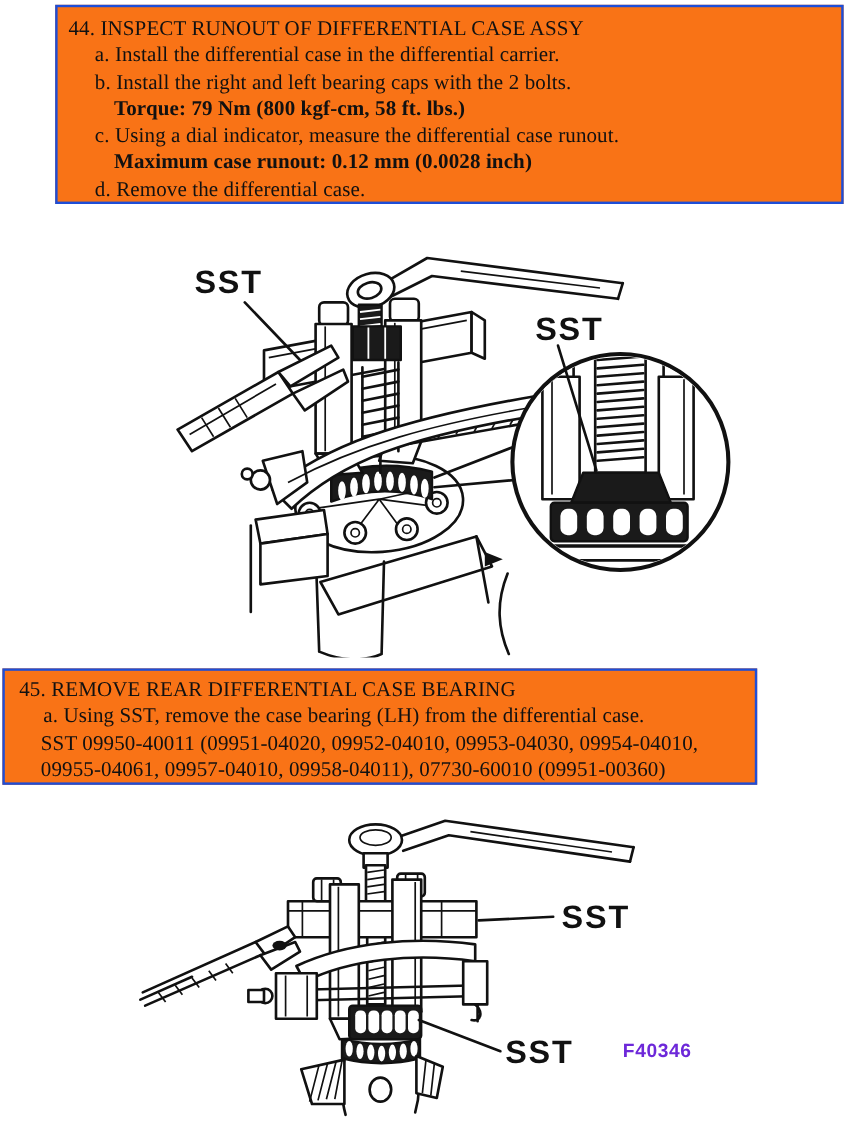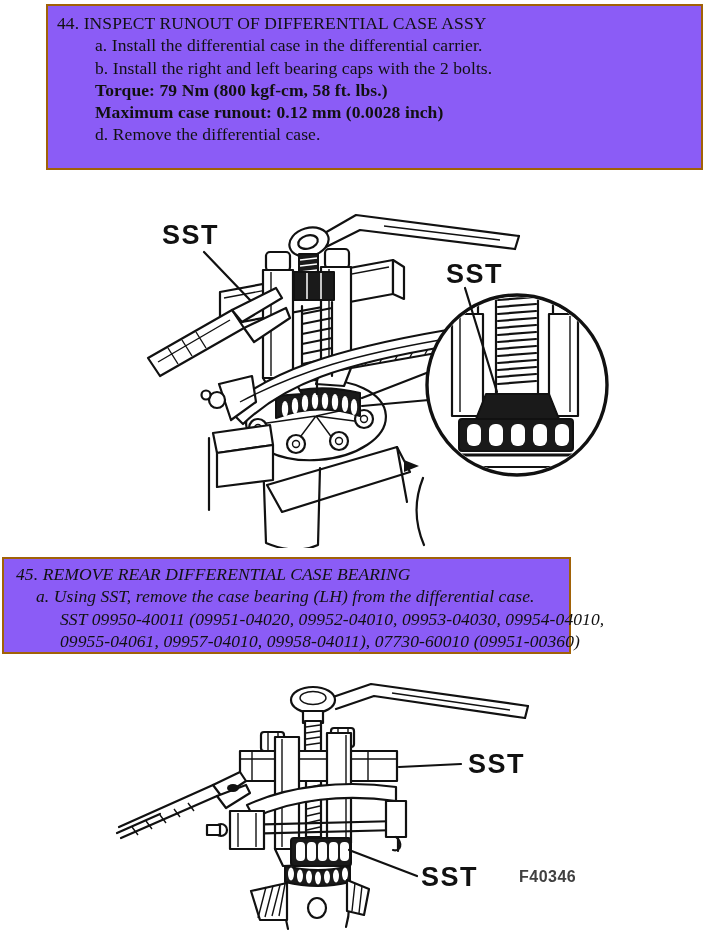--- a/index.html
+++ b/index.html
@@ -1,51 +1,52 @@
 <!DOCTYPE html>
 <html><head>
 <meta charset="utf-8">
 <style>
   html,body{margin:0;padding:0;}
   body{
     width:707px;height:942px;background:#ffffff;position:relative;
     font-family:"Liberation Serif", serif;color:#111;overflow:hidden;
   }
   .procbox{
-    position:absolute;border:2px solid #a16207;background:#8b5cf6;box-sizing:border-box;
+    position:absolute;border:2px solid #1d4ed8;background:#f97316;box-sizing:border-box;
   }
   #box44{left:46px;top:4px;width:657px;height:166px;padding:6px 4px 0 9px;}
-  #box45{left:2px;top:557px;width:569px;height:97px;padding:4px 4px 0 12px;font-style:italic;}
+  #box45{left:2px;top:557px;width:629px;height:97px;padding:4px 4px 0 12px;}
   .l{font-size:17.5px;line-height:22.3px;white-space:nowrap;letter-spacing:.1px;}
-  #box44 .ind1{margin-left:38px;}
+  #box44 .ind1{margin-left:22px;}
   #box44 .ind2{margin-left:38px;font-weight:bold;}
   #box45 .ind1{margin-left:20px;}
-  #box45 .ind2{margin-left:44px;}
+  #box45 .ind2{margin-left:18px;}
   .fig{position:absolute;left:0;}
   #fig1{top:188px;}
   #fig2{top:675px;}
   .ln{stroke:#111;stroke-width:2.2;fill:none;stroke-linecap:round;stroke-linejoin:round;}
   .lnw{stroke:#111;stroke-width:2.2;fill:#fff;stroke-linejoin:round;}
   .lnb{stroke:#111;stroke-width:2;fill:#1a1a1a;stroke-linejoin:round;}
   .wht{stroke:#fff;stroke-width:1.5;fill:none;}
   .thin{stroke:#111;stroke-width:1.4;fill:none;}
   .sst{font:bold 27px "Liberation Sans", sans-serif;fill:#111;letter-spacing:1.5px;}
   #figcode{
     position:absolute;left:519px;top:868px;
-    font:bold 16px "Liberation Sans", sans-serif;color:#404040;letter-spacing:.5px;
+    font:bold 16px "Liberation Sans", sans-serif;color:#6d28d9;letter-spacing:.5px;
   }
 </style>
 </head>
 <body>
 
 <div class="procbox" id="box44">
   <div class="l">44. INSPECT RUNOUT OF DIFFERENTIAL CASE ASSY</div>
   <div class="l ind1">a. Install the differential case in the differential carrier.</div>
   <div class="l ind1">b. Install the right and left bearing caps with the 2 bolts.</div>
   <div class="l ind2">Torque: 79 Nm (800 kgf-cm, 58 ft. lbs.)</div>
+  <div class="l ind1">c. Using a dial indicator, measure the differential case runout.</div>
   <div class="l ind2">Maximum case runout: 0.12 mm (0.0028 inch)</div>
   <div class="l ind1">d. Remove the differential case.</div>
 </div>
 
 <svg id="fig1" class="fig" width="707" height="360" viewBox="0 0 707 360">
 
   <g>
     <path class="ln" d="M323,46 L356,27 L519,48"></path>
     <path class="ln" d="M318,63 L360,42 L515,61"></path>
     <path class="ln" d="M519,48 L515,61"></path>

